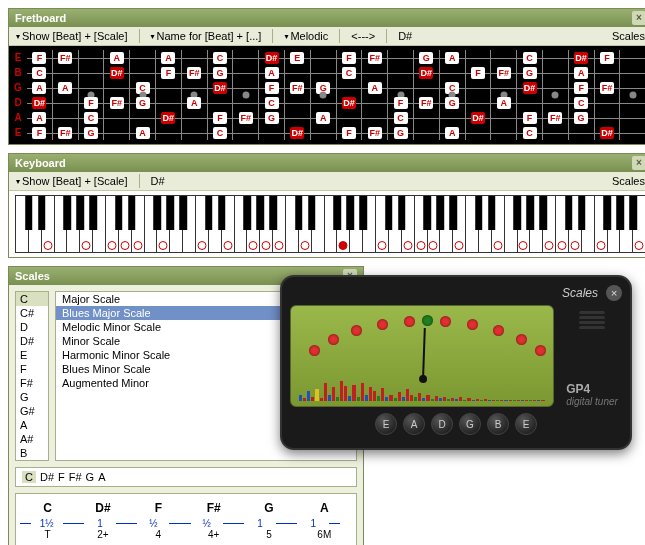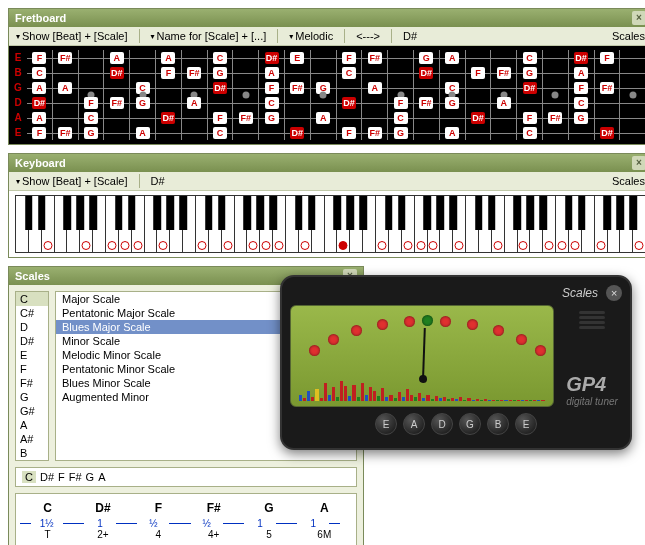--- a/index.html
+++ b/index.html
@@ -61,42 +61,42 @@
 .led{position:absolute;width:11px;height:11px;border-radius:50%;background:#5a1010;box-shadow:inset 0 0 3px rgba(0,0,0,.6)}
 .led.on{background:#e03030}
 .led.center{background:#208020}
 .needle{position:absolute;left:50%;bottom:26px;width:2px;height:52px;background:#111;transform-origin:bottom center;transform:rotate(2deg)}
 .needle::after{content:"";position:absolute;left:50%;bottom:-3px;width:8px;height:8px;background:#111;border-radius:50%;transform:translateX(-50%)}
 .spectrum{position:absolute;left:8px;right:8px;bottom:5px;height:20px;display:flex;align-items:flex-end;gap:1px}
 .sbar{flex:1}
 .tuner-right{width:60px;display:flex;flex-direction:column;align-items:center;justify-content:space-between;color:#888}
 .speaker{display:flex;flex-direction:column;gap:2px;margin-top:6px}
 .speaker div{width:26px;height:3px;background:#333;border-radius:2px}
-.logo{font-family:Arial,sans-serif;font-style:italic;font-weight:bold;font-size:20px;color:#aaa;margin-top:4px}
+.logo{font-family:Arial,sans-serif;font-weight:bold;font-size:12px;color:#aaa;margin-top:4px}
 .sublogo{font-style:italic;font-size:10px;color:#777}
 .tuner-btns{display:flex;gap:6px;margin-top:6px;justify-content:center}
 .tbtn{width:20px;height:20px;border-radius:50%;background:radial-gradient(circle at 35% 30%,#555,#111);color:#ccc;display:flex;align-items:center;justify-content:center;font-size:10px;border:1px solid #444;cursor:pointer}
 </style>
 </head>
 <body>
 
 <div class="panel">
   <div class="titlebar">
     <span>Fretboard</span>
     <span class="close">×</span>
   </div>
   <div class="toolbar">
     <span class="tool-item">
         <span class="dd">▾</span>
         <span>Show [Beat] + [Scale]</span>
       </span>
     <span class="sep"></span>
     <span class="tool-item">
         <span class="dd">▾</span>
-        <span>Name for [Scale] + [...]</span>
+        <span>Name for [Beat] + [...]</span>
       </span>
     <span class="sep"></span>
     <span class="tool-item">
         <span class="dd">▾</span>
         <span>Melodic</span>
       </span>
     <span class="sep"></span>
     <span class="tool-item">&lt;---&gt;</span>
     <span class="sep"></span>
     <span class="tool-item">D#</span>
@@ -619,25 +619,24 @@
           <div>F</div>
           <div>F#</div>
           <div>G</div>
           <div>G#</div>
           <div>A</div>
           <div>A#</div>
           <div>B</div>
         </div>
       <div class="scale-list" id="scalelist">
           <div>Major Scale</div>
-          <div>Pentatonic Major Scale</div>
           <div class="sel">Blues Major Scale</div>
+          <div>Melodic Minor Scale</div>
           <div>Minor Scale</div>
-          <div>Melodic Minor Scale</div>
-          <div>Pentatonic Minor Scale</div>
+          <div>Harmonic Minor Scale</div>
           <div>Blues Minor Scale</div>
           <div>Augmented Minor</div>
         </div>
     </div>
     <div class="notes-row" id="notesrow">
         <span class="rsel">C</span>
         <span>D#</span>
         <span>F</span>
         <span>F#</span>
         <span>G</span>

